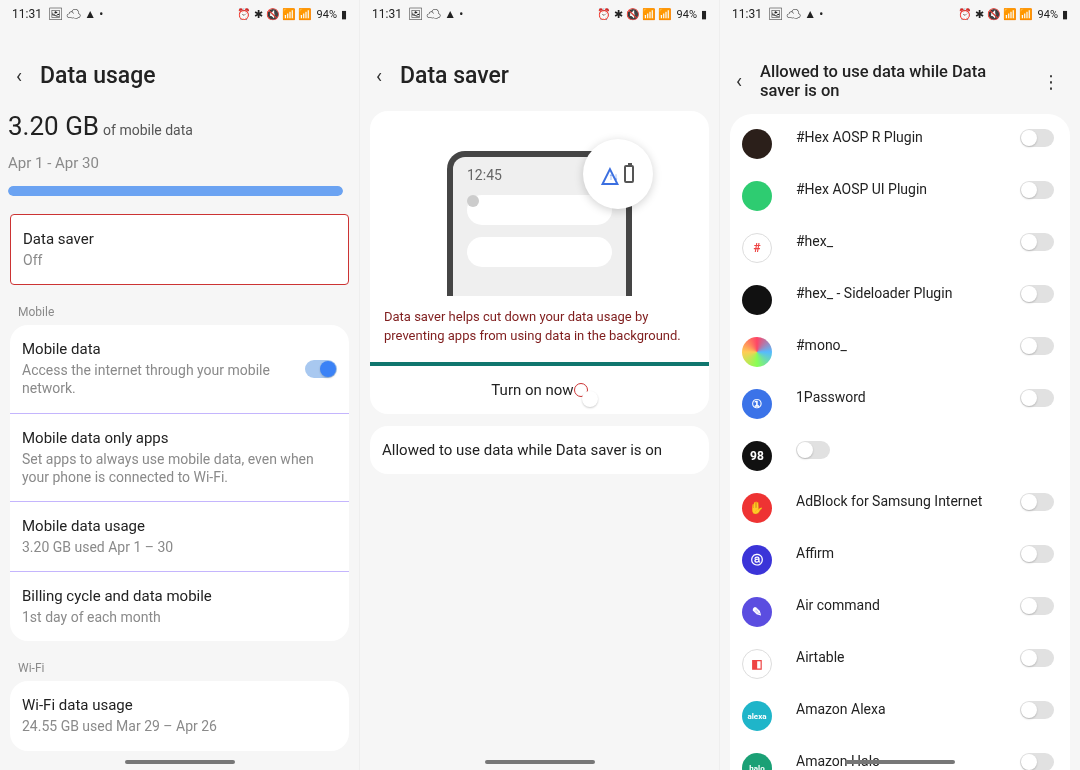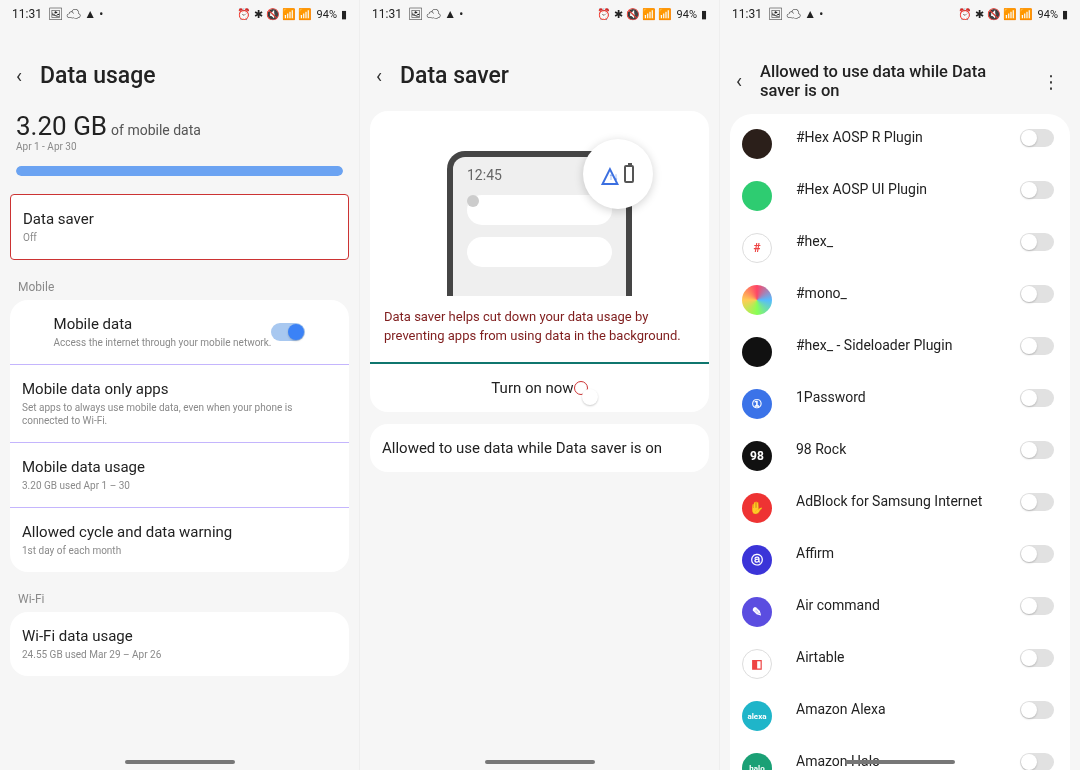--- a/index.html
+++ b/index.html
@@ -8,32 +8,32 @@
   .pane { width: 360px; height: 770px; background: #f6f6f6; position: relative; border-right: 1px solid #eee; overflow: hidden; }
   .pane:last-child { border-right: none; }
   .status-bar { height: 28px; display: flex; justify-content: space-between; align-items: center; padding: 0 12px; font-size: 12px; color: #222; }
   .status-left { display:flex; gap:6px; align-items:center; }
   .status-right { display:flex; gap:4px; align-items:center; font-size:11px; }
   .nav-row { display:flex; align-items:center; gap: 18px; padding: 34px 16px 22px 16px; }
   .back-arrow { font-size: 20px; color:#333; }
   .nav-title { font-size: 23px; font-weight: 500; color:#222; }
   .more-icon { margin-left:auto; font-size:18px; color:#333; padding-right:4px;}
   
-  .usage-block { padding: 0 16px 18px 16px; }
+  .usage-block { padding: 0 16px 18px 8px; }
   .usage-amount { font-size: 26px; font-weight: 400; color:#222; }
   .usage-label { font-size: 14px; color:#555; margin-left:4px;}
-  .usage-period { font-size: 10px; color:#8a8a8a; margin-top:0; }
+  .usage-period { font-size: 15px; color:#8a8a8a; margin-top:13px; }
   .progress { height: 10px; background:#e8eaed; border-radius:5px; margin-top:14px; position:relative; overflow:hidden;}
   .progress-fill { height:100%; width:100%; background:#6ba3f2; border-radius:5px;}
   .progress-legend { display:flex; justify-content:space-between; font-size:10px; color:#8a8a8a; margin-top:6px;}
   .card { background:#fff; border-radius:18px; margin: 0 10px 12px 10px; padding: 0; }
   .card-row { padding: 15px 12px; }
   .card-row + .card-row { border-top: 1px solid #c4b5fd; }
   .row-title { font-size:15px; color:#222; }
-  .row-sub  { font-size:10px; color:#8a8a8a; margin-top:3px; line-height:1.3; }
+  .row-sub  { font-size:14px; color:#8a8a8a; margin-top:3px; line-height:1.3; }
   .section-label { font-size:12px; color:#8a8a8a; padding: 8px 18px 6px 18px;}
   .row-flex { display:flex; justify-content:center; align-items:center; }
   .toggle { width:34px; height:18px; background:#cfd8e3; border-radius:10px; position:relative; }
   .toggle.on { background:#a8c8f0; }
   .toggle .knob { width:16px; height:16px; background:#fff; border-radius:50%; position:absolute; top:1px; left:1px; box-shadow:0 1px 2px rgba(0,0,0,.2);}
   .toggle.on .knob { left:auto; right:1px; background:#3b82f6;}
   .red-box { border: 1.5px solid #c33; border-radius:2px;}
   
   .illus-card { background:#fff; border-radius:18px; margin:0 10px 12px 10px; padding:0 0 0 0; }
   .illus-wrap { height:185px; position:relative; overflow:hidden; border-radius:18px 18px 0 0; display:flex; justify-content:center;}
@@ -106,21 +106,21 @@
       </div>
       <div class="card-row">
         <div class="row-title">Mobile data only apps</div>
         <div class="row-sub">Set apps to always use mobile data, even when your phone is connected to Wi-Fi.</div>
       </div>
       <div class="card-row">
         <div class="row-title">Mobile data usage</div>
         <div class="row-sub">3.20 GB used Apr 1 – 30</div>
       </div>
       <div class="card-row">
-        <div class="row-title">Allowed cycle and data warning</div>
+        <div class="row-title">Billing cycle and data mobile</div>
         <div class="row-sub">1st day of each month</div>
       </div>
     </div>
 
     <div class="section-label">Wi-Fi</div>
     <div class="card">
       <div class="card-row">
         <div class="row-title">Wi-Fi data usage</div>
         <div class="row-sub">24.55 GB used Mar 29 – Apr 26</div>
       </div>
@@ -153,21 +153,21 @@
               <div class="bubble-dot"></div>
             </div>
           <div class="bubble-row"></div>
         </div>
         <div class="big-circle">
           <span class="tri-icon">△<span style="font-size:10px;position:absolute;left:7px;top:9px;">↑↓</span></span>
           <div class="battery-icon"></div>
         </div>
       </div>
       <div class="desc-text">Data saver helps cut down your data usage by preventing apps from using data in the background.</div>
-      <div class="card-row row-flex" style="border-top:2px solid #0f766e;">
+      <div class="card-row row-flex" style="border-top:4px solid #0f766e;">
         <div class="row-title">Turn on now</div>
         <span class="red-circle"><span class="toggle"><span class="knob"></span></span></span>
       </div>
     </div>
 
     <div class="card">
       <div class="card-row">
         <div class="row-title">Allowed to use data while Data saver is on</div>
       </div>
     </div>
@@ -208,43 +208,42 @@
           </div>
         </div>
         <div class="app-row">
           <div class="app-icon" style="background: rgb(255, 255, 255); border: 1px solid rgb(221, 221, 221); color: rgb(238, 68, 68); font-size: 12px;">#</div>
           <div class="app-name">#hex_</div>
           <div class="toggle">
             <div class="knob"></div>
           </div>
         </div>
         <div class="app-row">
+          <div class="app-icon" style="background: rgb(17, 17, 17); font-size: 12px;"></div>
+          <div class="app-name">#hex_ - Sideloader Plugin</div>
+          <div class="toggle">
+            <div class="knob"></div>
+          </div>
+        </div>
+        <div class="app-row">
           <div class="app-icon" style="background: conic-gradient(rgb(255, 68, 102), rgb(85, 187, 255), rgb(136, 255, 85), rgb(255, 204, 85), rgb(255, 68, 102)); font-size: 12px;"></div>
           <div class="app-name">#mono_</div>
           <div class="toggle">
             <div class="knob"></div>
           </div>
         </div>
         <div class="app-row">
-          <div class="app-icon" style="background: rgb(17, 17, 17); font-size: 12px;"></div>
-          <div class="app-name">#hex_ - Sideloader Plugin</div>
-          <div class="toggle">
-            <div class="knob"></div>
-          </div>
-        </div>
-        <div class="app-row">
           <div class="app-icon" style="background: rgb(59, 115, 232); font-size: 12px;">①</div>
           <div class="app-name">1Password</div>
           <div class="toggle">
             <div class="knob"></div>
           </div>
         </div>
         <div class="app-row">
           <div class="app-icon" style="background: rgb(17, 17, 17); font-size: 12px;">98</div>
-          <div class="app-name">98 Rock</div>
           <div class="toggle">
             <div class="knob"></div>
           </div>
         </div>
         <div class="app-row">
           <div class="app-icon" style="background: rgb(238, 51, 51); font-size: 12px;">✋</div>
           <div class="app-name">AdBlock for Samsung Internet</div>
           <div class="toggle">
             <div class="knob"></div>
           </div>

